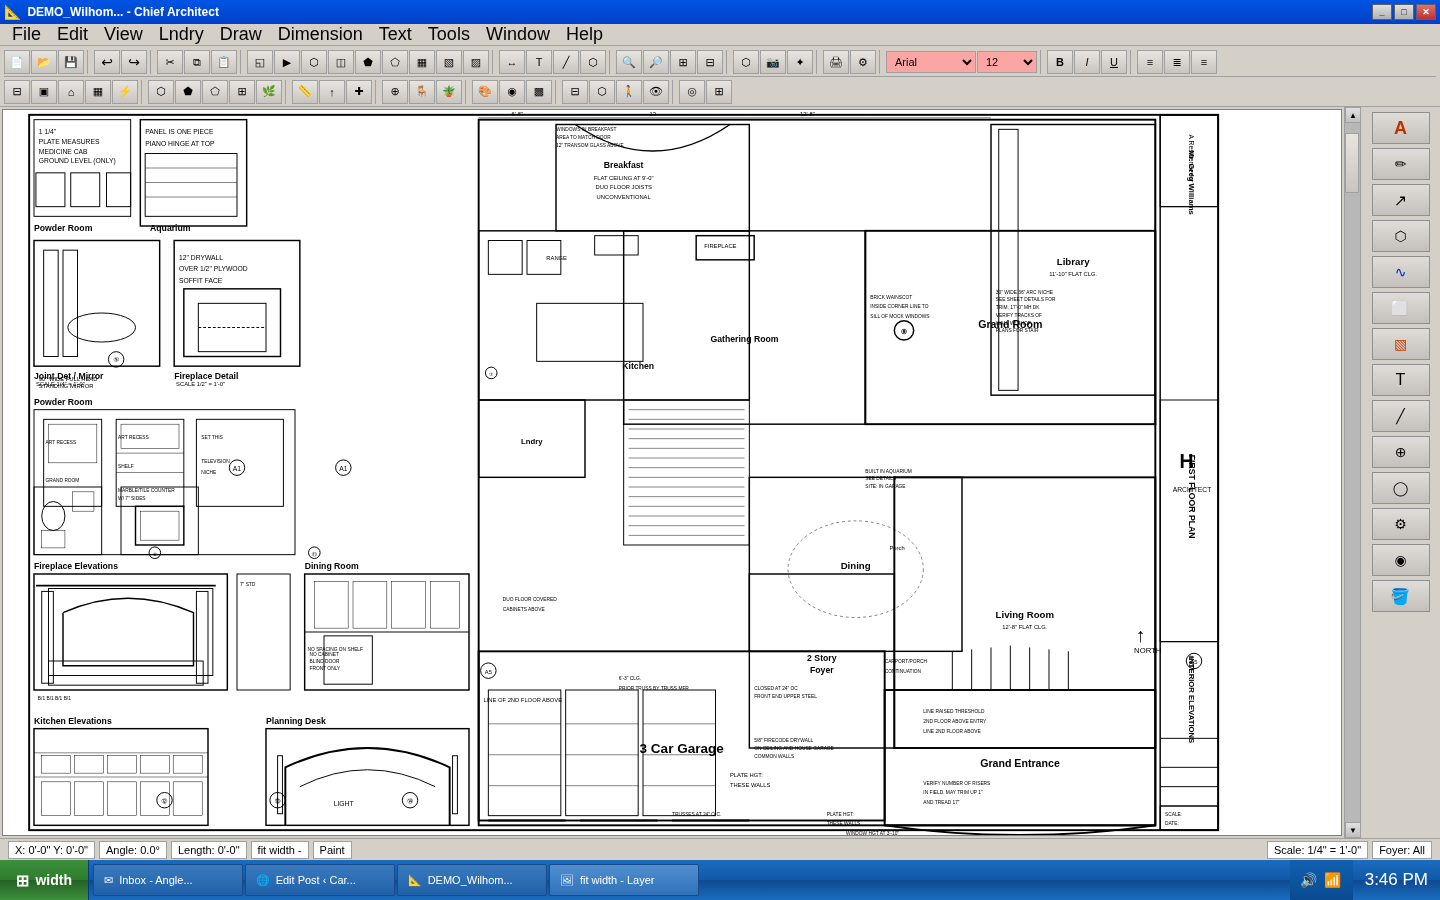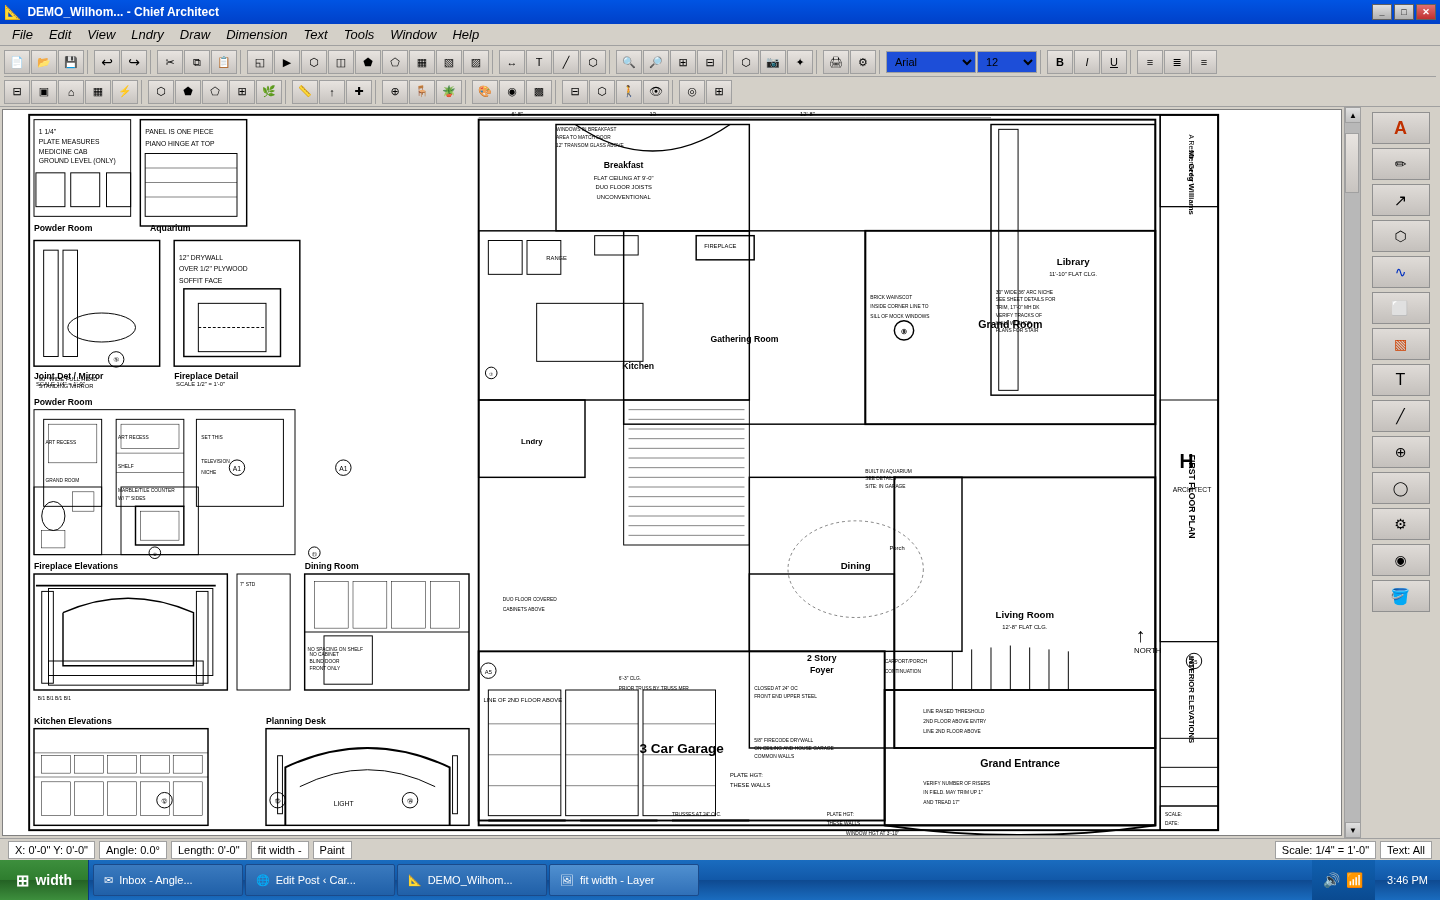--- a/index.html
+++ b/index.html
@@ -49,21 +49,21 @@
       border: 1px solid #1a4a8a;
       border-radius: 2px;
       min-width: 150px;
     }
     .taskbar-item.active {
       background: linear-gradient(to bottom, #5090d0 0%, #3070b8 100%);
     }
     .taskbar-clock {
       padding: 0 12px;
       color: white;
-      font-size: 11px;
+      font-size: 17px;
       text-align: left;
     }
     .taskbar-tray {
       display: flex;
       align-items: center;
       padding: 0 8px;
       background: linear-gradient(to bottom, #1060b0 0%, #0a4a90 100%);
       height: 100%;
     }
 
@@ -107,23 +107,22 @@
     #menu-bar {
       height: 22px;
       background: #d4d0c8;
       display: flex;
       align-items: center;
       padding: 0 4px;
       border-bottom: 1px solid #a0a0a0;
     }
     .menu-item {
       padding: 2px 8px;
-      font-size: 13px;
+      font-size: 18px;
       cursor: pointer;
-      font-style: italic;
     }
 
     
     #toolbar-area {
       background: #d4d0c8;
       border-bottom: 1px solid #a0a0a0;
       padding: 2px 4px;
     }
     .toolbar-row {
       display: flex;
@@ -136,21 +135,21 @@
       width: 26px; height: 24px;
       background: linear-gradient(to bottom, #e8e4e0, #c8c4c0);
       border: 1px solid #a0a0a0;
       cursor: pointer;
       display: flex; align-items: center; justify-content: center;
       font-size: 11px;
     }
     .tb-sep { width: 4px; height: 24px; border-left: 1px solid #a0a0a0; margin: 0 2px; }
     .tb-dropdown {
       height: 22px;
-      background: #1d4ed8;
+      background: #fca5a5;
       border: 1px solid #a0a0a0;
       padding: 0 4px;
       font-size: 11px;
       min-width: 60px;
     }
 
     
     #content-area {
       display: flex;
       flex: 1;
@@ -802,21 +801,21 @@
   </div>
 
   <div id="status-bar">
     <div class="status-section">X: 0'-0"  Y: 0'-0"</div>
     <div class="status-section">Angle: 0.0°</div>
     <div class="status-section">Length: 0'-0"</div>
     <div class="status-section">fit width -</div>
     <div class="status-section">Paint</div>
     <div style="flex:1"></div>
     <div class="status-section">Scale: 1/4" = 1'-0"</div>
-    <div class="status-section">Text: All</div>
+    <div class="status-section">Foyer: All</div>
   </div>
 
 </div>
 
 <div id="taskbar">
   <div id="start-btn">
     <span style="font-size:16px;">⊞</span>
     <span>width</span>
   </div>
   <div class="taskbar-items">

